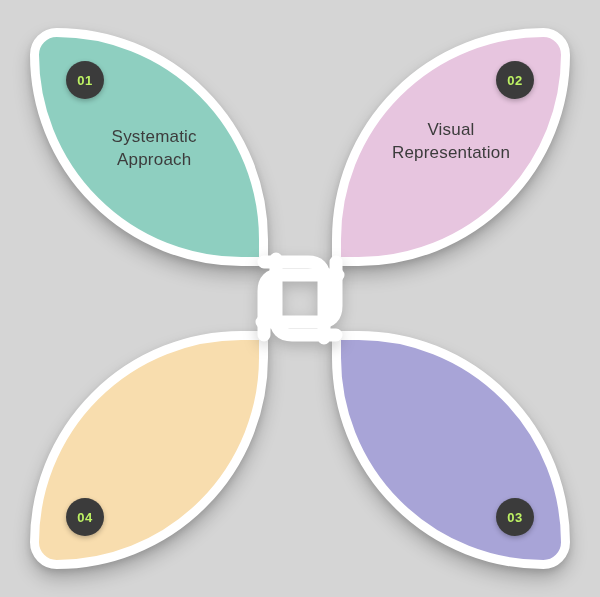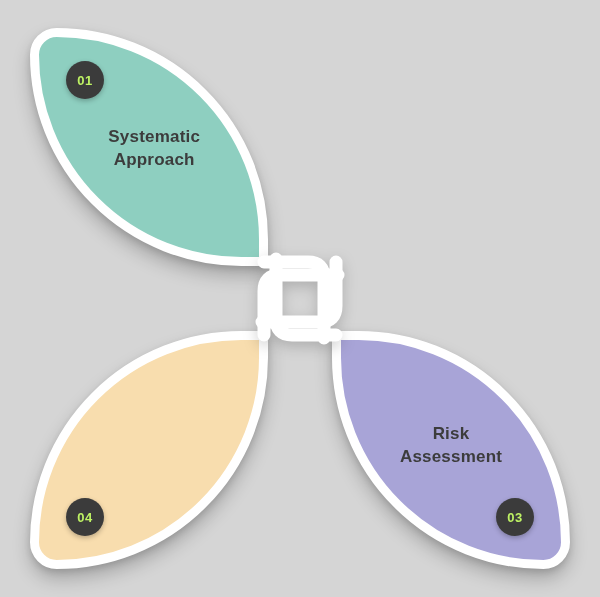--- a/index.html
+++ b/index.html
@@ -42,21 +42,21 @@
   .badge-br { right: 27px; bottom: 24px; }
   .badge-bl { left: 27px;  bottom: 24px; text-align: center; }
 
   .petal-label {
     position: absolute;
     left: 50%; top: 50%;
     transform: translate(-50%, -50%);
     text-align: center;
     color: #3c3c3c;
     font-size: 17px;
-    font-weight: 700;
+    font-weight: 400;
     line-height: 1.35;
     letter-spacing: .2px;
   }
   .petal-tl .petal-label { width: 130px; transform: translate(-46%, -46%); }
   .petal-tr .petal-label { width: 160px; transform: translate(-50%, -62%); }
   .petal-br .petal-label { width: 115px; transform: translate(-50%, -58%); }
   .petal-bl .petal-label { width: 150px; transform: translate(-54%, -62%); }
 
   .knot {
     position: absolute;
@@ -70,26 +70,31 @@
 
 <div class="canvas">
 
   <div class="petal petal-tl">
     <div class="badge badge-tl">
       <span>01</span>
     </div>
     <div class="petal-label">Systematic Approach</div>
   </div>
 
+  <div class="petal petal-tr">
+    <div class="badge badge-tr">
+      <span>02</span>
+    </div>
+    <div class="petal-label">Visual Representation</div>
+  </div>
 
   <div class="petal petal-br">
     <div class="badge badge-br">
       <span>03</span>
     </div>
-    <div class="petal-label">Risk Assessment</div>
   </div>
 
   <div class="petal petal-bl">
     <div class="badge badge-bl">
       <span>04</span>
     </div>
   </div>
 
   <svg class="knot" width="600" height="597" viewBox="0 0 600 597" aria-hidden="true">
     <g fill="none" stroke="#ffffff" stroke-width="13" stroke-linecap="round">

